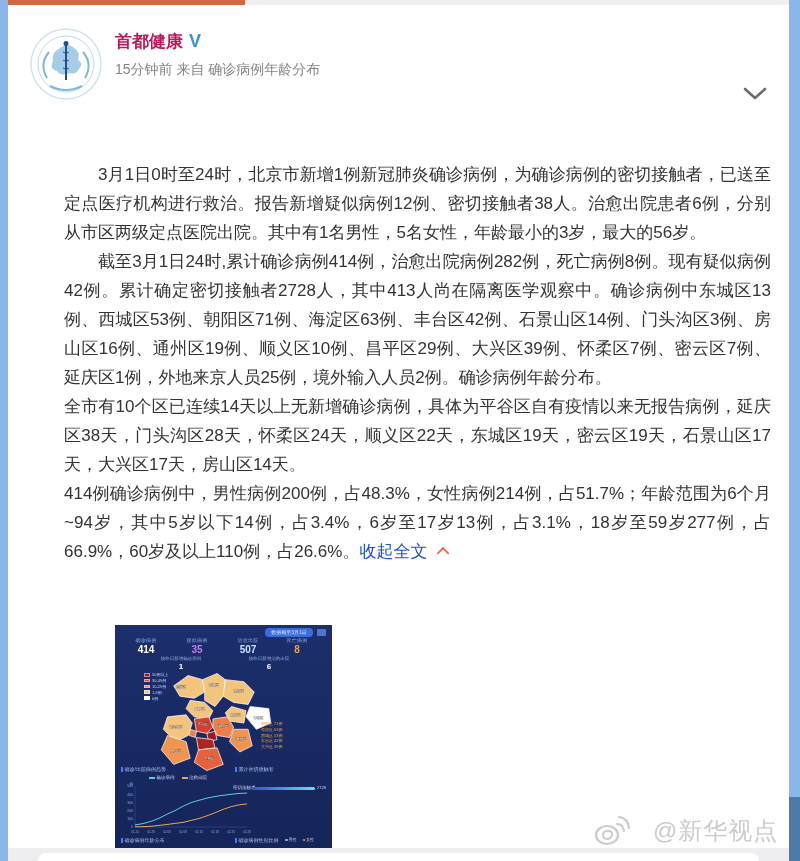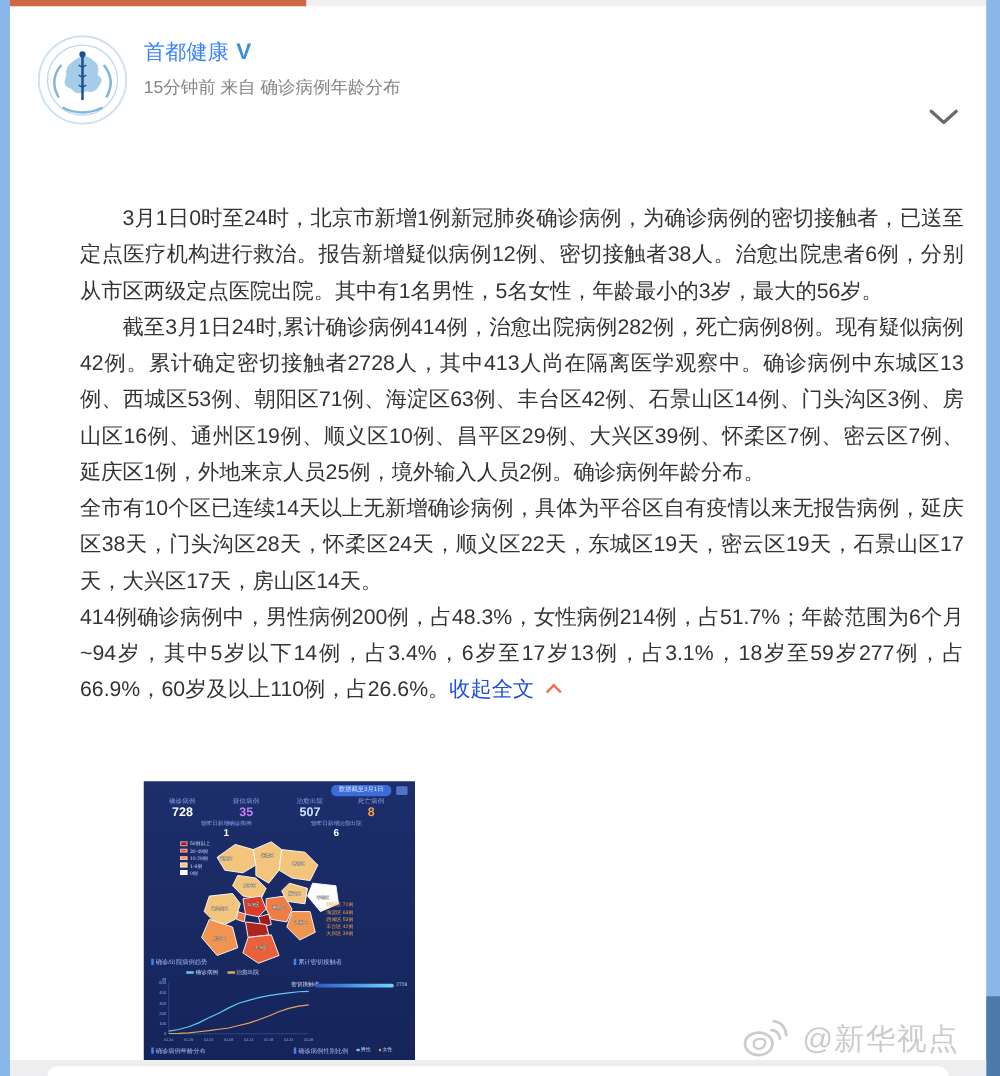--- a/index.html
+++ b/index.html
@@ -10,21 +10,21 @@
   
   .edge-left{position:absolute;left:0;top:0;width:8px;height:861px;background:#8ab7e9;}
   .edge-right{position:absolute;right:0;top:0;width:11px;height:861px;background:#8ab7e9;}
   .edge-right-dark{position:absolute;right:0;top:797px;width:11px;height:64px;background:#4d7ba9;}
   .progress-track{position:absolute;left:8px;top:0;width:781px;height:5px;background:#f0f0f1;}
   .progress-fill{position:absolute;left:0;top:0;height:5px;width:237px;background:#cf6740;}
 
   
   .avatar{position:absolute;left:30px;top:28px;width:72px;height:72px;border-radius:50%;overflow:hidden;}
   .author-row{position:absolute;left:115px;top:30px;display:flex;align-items:center;gap:6px;}
-  .author-name{font-size:17px;font-weight:normal;color:#3b82f6;}
+  .author-name{font-size:17px;font-weight:bold;color:#be185d;}
   .v-badge{font-size:18px;font-weight:900;color:#3c8fd9;font-style:normal;}
   .meta{position:absolute;left:115px;top:61px;font-size:14px;color:#858585;}
   .chevron-down{position:absolute;left:742px;top:86px;width:26px;height:16px;cursor:pointer;}
 
   
   .post-title{position:absolute;left:115px;top:84px;font-size:17px;color:#333;line-height:29px;}
   .post-body{position:absolute;left:64px;top:160px;width:707px;font-size:17px;color:#333;line-height:29px;text-align:justify;}
   .post-body p{margin:0;}
   .post-body p.indent{text-indent:2em;}
   .collapse-link{color:#1d4ed8;cursor:pointer;}
@@ -53,21 +53,21 @@
   .chart-legend{position:absolute;left:34px;top:150px;display:flex;gap:7px;font-size:4.5px;color:#cdd9f5;align-items:center;white-space:nowrap;}
   .chart-legend .dash-swatch{display:inline-block;width:6px;height:1.6px;margin-right:1.5px;vertical-align:middle;}
   .trend-svg{position:absolute;left:4px;top:156px;width:132px;height:54px;}
   .bar-label{position:absolute;left:118px;top:160px;font-size:4.5px;color:#cdd9f5;white-space:nowrap;}
   .contact-bar{position:absolute;left:137px;top:161.5px;width:63px;height:3.5px;border-radius:2px;background:linear-gradient(90deg,#2b57c7,#6fd8ff);}
   .contact-value{position:absolute;left:202px;top:160px;font-size:4px;color:#cdd9f5;}
   .bottom-legend{position:absolute;left:170px;top:212px;display:flex;gap:6px;font-size:4px;color:#cdd9f5;align-items:center;white-space:nowrap;}
   .dot{display:inline-block;width:2.5px;height:2.5px;border-radius:50%;margin-right:1px;vertical-align:middle;}
 
   
-  .watermark{position:absolute;left:593px;top:814px;display:flex;align-items:center;gap:11px;color:#c9c9c9;opacity:.95;}
+  .watermark{position:absolute;left:593px;top:814px;display:flex;align-items:center;gap:22px;color:#c9c9c9;opacity:.95;}
   .watermark-text{font-size:24px;color:#c9c9c9;letter-spacing:1px;}
   .bottom-strip{position:absolute;left:8px;bottom:0;width:781px;height:13px;background:#eeeef0;}
   .bottom-pill{position:absolute;left:30px;right:30px;top:5px;height:8px;background:#fff;border-radius:8px 8px 0 0;}
 </style>
 </head>
 <body>
 
 <div class="page">
 
   <div class="progress-track">
@@ -109,21 +109,21 @@
     <p>全市有10个区已连续14天以上无新增确诊病例，具体为平谷区自有疫情以来无报告病例，延庆区38天，门头沟区28天，怀柔区24天，顺义区22天，东城区19天，密云区19天，石景山区17天，大兴区17天，房山区14天。</p>
     <p><span>414例确诊病例中，男性病例200例，占48.3%，女性病例214例，占51.7%；年龄范围为6个月~94岁，其中5岁以下14例，占3.4%，6岁至17岁13例，占3.1%，18岁至59岁277例，占66.9%，60岁及以上110例，占26.6%。</span><span class="collapse-link">收起全文</span><span class="caret-up"></span></p>
   </div>
 
   <div class="dash">
     <div class="dash-pill">数据截至3月1日</div>
     <div class="dash-corner-icon"></div>
 
     <div class="stat" style="left:6px">
       <div class="stat-label">确诊病例</div>
-      <div class="stat-value" style="color: rgb(255, 255, 255);">728</div>
+      <div class="stat-value" style="color: rgb(255, 255, 255);">414</div>
     </div>
     <div class="stat" style="left:57px">
       <div class="stat-label">疑似病例</div>
       <div class="stat-value" style="color: rgb(199, 125, 240);">35</div>
     </div>
     <div class="stat" style="left:108px">
       <div class="stat-label">治愈出院</div>
       <div class="stat-value" style="color: rgb(207, 227, 255);">507</div>
     </div>
     <div class="stat" style="left:157px">

